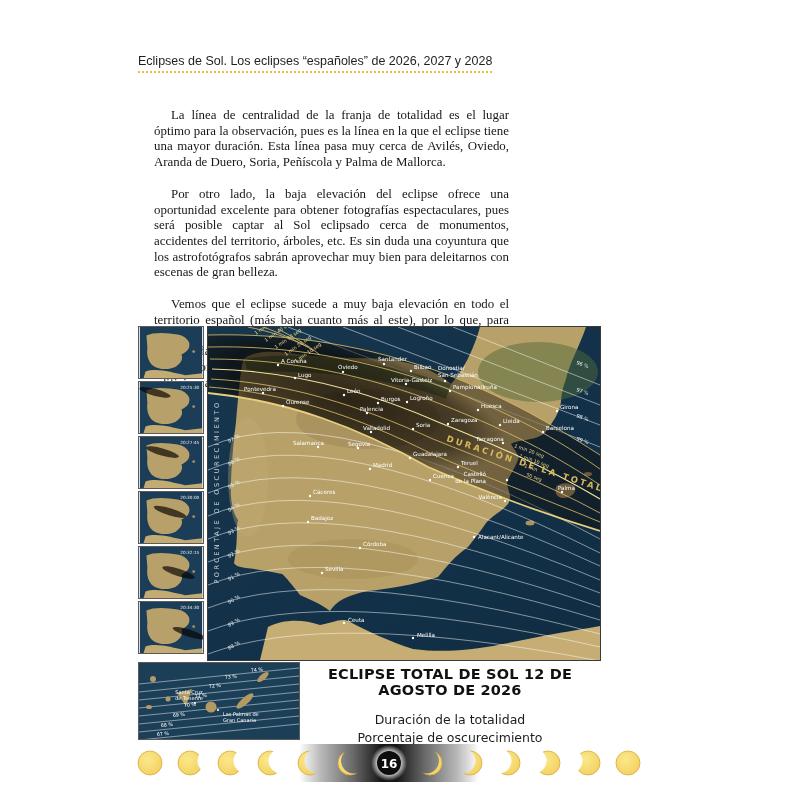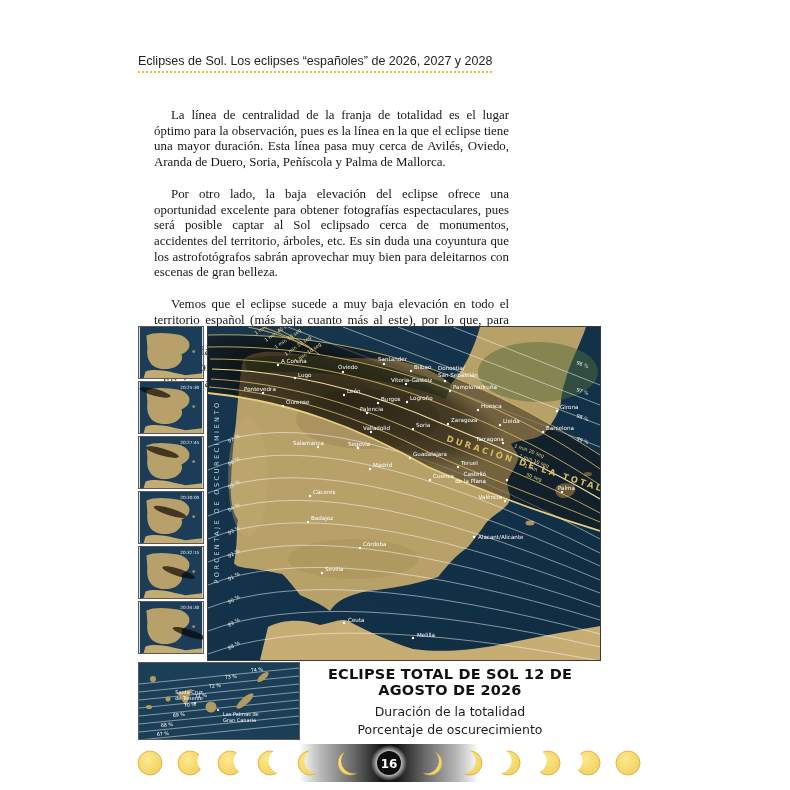--- a/index.html
+++ b/index.html
@@ -17,21 +17,21 @@
     font-size:12.9px;line-height:15.7px;color:#171717;text-align:justify;}
   .bodytext p{margin:16px;text-indent:17px;}
 
   
   .thumbcol{position:absolute;left:138px;top:326px;width:66px;display:flex;flex-direction:column;gap:2px;}
   .thumb{width:66px;height:53px;border:1px solid #5a5a5a;box-sizing:border-box;display:block;}
   .mainmap{position:absolute;left:207px;top:326px;width:392px;height:333px;border:1px solid #3a3a3a;box-sizing:content-box;display:block;}
   .inset{position:absolute;left:138px;top:662px;width:160px;height:76px;border:1px solid #5a5a5a;display:block;}
   .caption{position:absolute;left:300px;top:666px;width:300px;text-align:center;
     font-family:"DejaVu Sans", sans-serif;color:#111;}
-  .caption .c-title{font-size:14.5px;font-weight:bold;letter-spacing:.2px;margin-bottom:6px;}
+  .caption .c-title{font-size:14.5px;font-weight:bold;letter-spacing:.2px;margin-bottom:14px;}
   .caption .c-sub{font-size:12.5px;margin-top:3px;color:#1c1c1c;}
 
   
   .footband{position:absolute;left:299px;top:744px;width:180px;height:38px;border-radius:5px;
     background:linear-gradient(90deg, rgba(160,160,160,0) 0%, #b9b9b9 12%, #6a6a6a 30%,
       #161616 46%, #161616 54%, #6a6a6a 70%, #b9b9b9 88%, rgba(160,160,160,0) 100%);}
   .moons{position:absolute;left:130px;top:742px;width:530px;height:42px;display:block;}
   .svgtext{font-family:"DejaVu Sans", sans-serif;}
 </style>
 </head>

